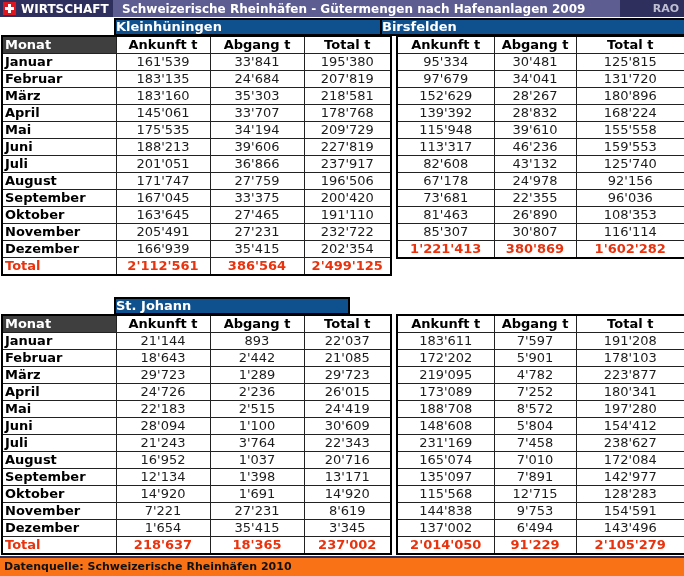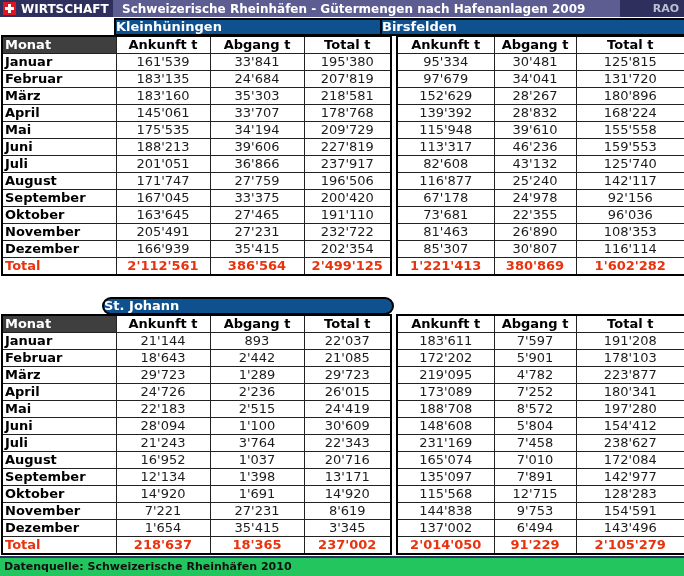--- a/index.html
+++ b/index.html
@@ -19,21 +19,21 @@
   .rao{flex:1;background:#2f2f5e;color:#bfbfd3;font-size:11px;display:flex;align-items:center;justify-content:flex-end;box-sizing:border-box;padding-right:5px;}
 
   
   .port-header{
     position:absolute;height:18px;box-sizing:border-box;border:2px solid #000;
     background:#0f518e;color:#fff;font-weight:bold;font-size:13px;
     text-align:left;line-height:14px;
   }
   .ph1{left:114px;top:18px;width:276px;}
   .ph2{left:380px;top:18px;width:344px;}
-  .ph3{left:102px;top:297px;width:292px;border-radius:9px;}
+  .ph3{left:114px;top:297px;width:236px;}
   .ph4{left:396px;top:297px;width:288px;margin-top:39px;}
 
   
   table.grid{position:absolute;border-collapse:collapse;table-layout:fixed;background:#fff;border:2px solid #000;}
   .t1{left:1px;top:35px;width:389px;}
   .t2{left:396px;top:35px;width:288px;}
   .t3{left:1px;top:314px;width:389px;}
   .t4{left:396px;top:314px;width:288px;}
   table.grid td,table.grid th{
     border:1px solid #222;height:16px;padding:0 2px;line-height:16px;
@@ -41,21 +41,21 @@
   }
   th.colh{font-weight:bold;text-align:center;color:#000;background:#fff;}
   th.monat-h{background:#3f3f3f;color:#fff;font-weight:bold;text-align:left;padding-left:4px;}
   td.month{font-weight:bold;text-align:left;color:#000;padding-left:4px;}
   td.val{text-align:center;color:#1c1c1c;}
   tr.total td{color:#e8330e;font-weight:bold;}
 
   
   .footer{
     position:absolute;left:0;top:556px;width:684px;height:20px;box-sizing:border-box;
-    background:#22c55e;border-top:2px solid #2e2e5c;
+    background:#f97316;border-top:2px solid #2e2e5c;
     font-weight:bold;font-size:11px;line-height:17px;padding-left:4px;color:#111;
   }
 </style>
 </head>
 <body>
 
 <div class="topbar">
   <div class="brand">
     <span class="flag"></span>
     <span class="brand-label">WIRTSCHAFT</span>
@@ -202,25 +202,20 @@
       </tr>
       <tr>
         <td class="val">113'317</td>
         <td class="val">46'236</td>
         <td class="val">159'553</td>
       </tr>
       <tr>
         <td class="val">82'608</td>
         <td class="val">43'132</td>
         <td class="val">125'740</td>
-      </tr>
-      <tr>
-        <td class="val">116'877</td>
-        <td class="val">25'240</td>
-        <td class="val">142'117</td>
       </tr>
       <tr>
         <td class="val">67'178</td>
         <td class="val">24'978</td>
         <td class="val">92'156</td>
       </tr>
       <tr>
         <td class="val">73'681</td>
         <td class="val">22'355</td>
         <td class="val">96'036</td>

